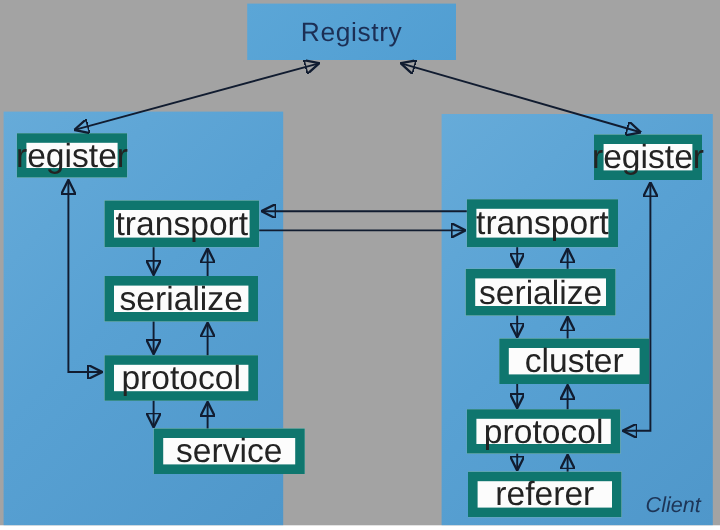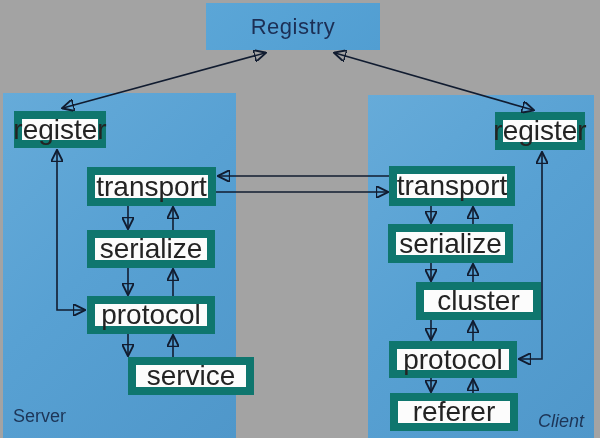--- a/index.html
+++ b/index.html
@@ -83,21 +83,20 @@
   <div class="node n-srv-protocol">protocol</div>
   <div class="node n-srv-service">service</div>
 
   <div class="node n-cli-register">register</div>
   <div class="node n-cli-transport">transport</div>
   <div class="node n-cli-serialize">serialize</div>
   <div class="node n-cli-cluster">cluster</div>
   <div class="node n-cli-protocol">protocol</div>
   <div class="node n-cli-referer">referer</div>
 
-  <div class="panel-label label-server">Server</div>
   <div class="panel-label label-client">Client</div>
 
   <svg class="edges-layer" width="600" height="442" viewBox="0 0 600 442">
     <defs>
       <marker id="ah" viewBox="0 0 10 10" refX="9" refY="5" markerWidth="8" markerHeight="7.5" orient="auto-start-reverse">
         <path d="M0,0 L10,5 L0,10 z" fill="#111c30" stroke="none"></path>
       </marker>
     </defs>
 
     <line x1="265" y1="53" x2="63" y2="108" marker-start="url(#ah)" marker-end="url(#ah)"></line>

